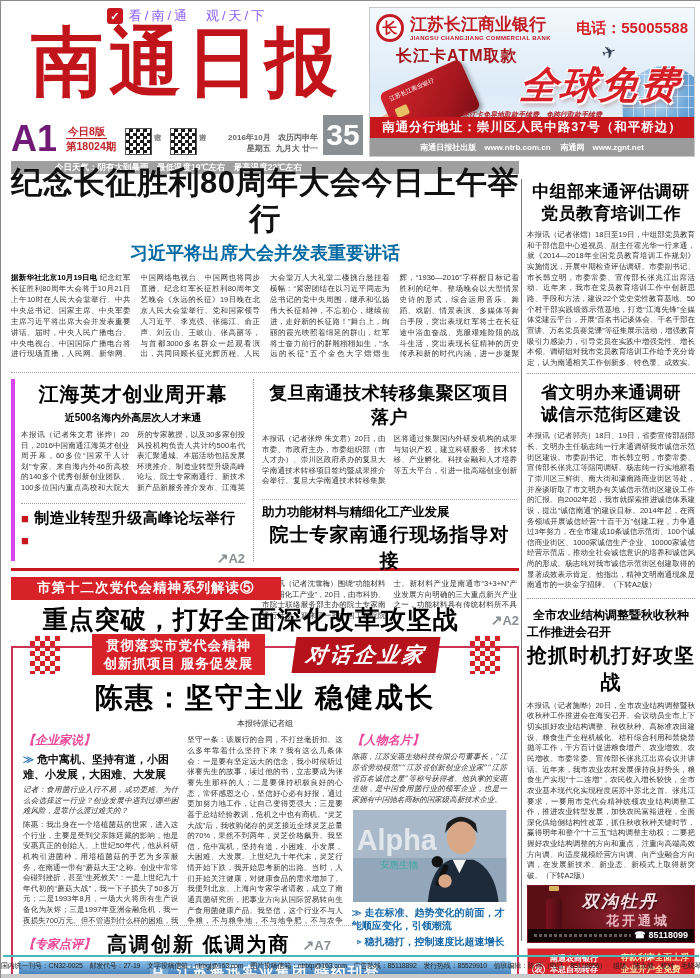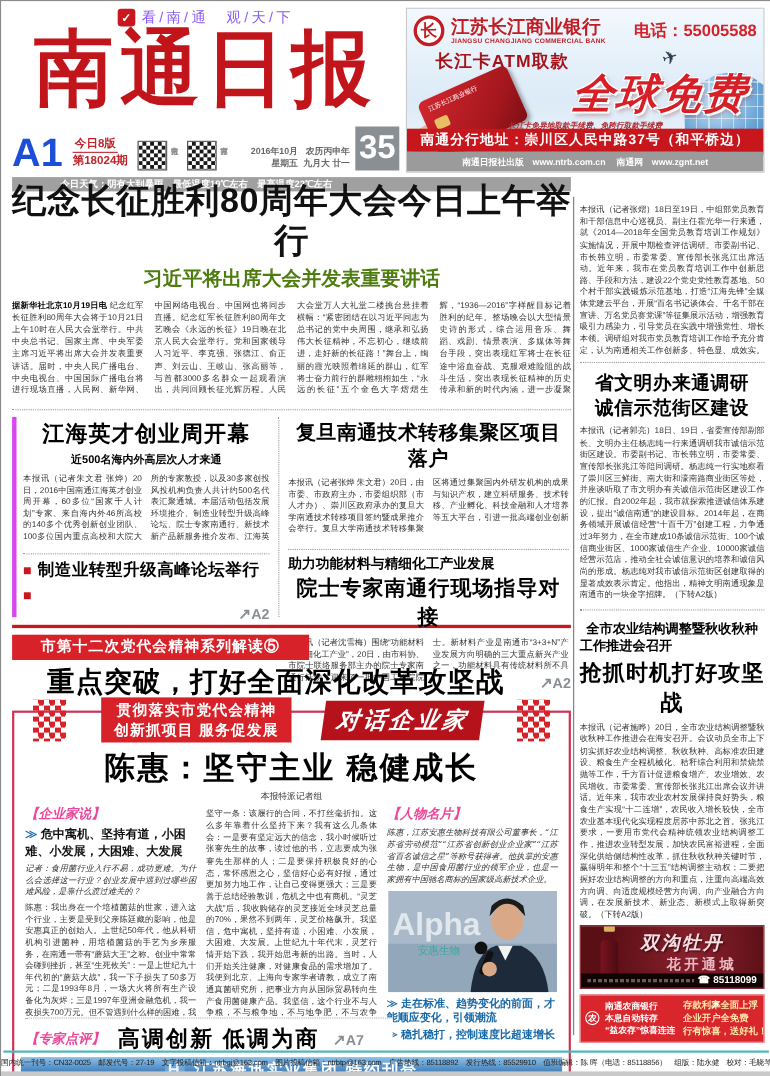--- a/index.html
+++ b/index.html
@@ -8,21 +8,21 @@
 
   
   .header{position:absolute;left:10px;top:6px;width:352px;height:150px;}
   .tagline-row{display:flex;align-items:center;justify-content:center;gap:6px;}
   .tag-icon{width:16px;height:16px;background:#c8171e;border-radius:3px;color:#fff;font-size:11px;font-weight:bold;
     display:flex;align-items:center;justify-content:center;}
   .tagline{font-size:13px;font-weight:normal;color:#8b5cf6;letter-spacing:3px;}
   .mast-title{font-family:"DejaVu Serif",serif;font-weight:900;color:#c2151b;font-size:72px;line-height:1.02;
     letter-spacing:6px;text-align:center;transform:scaleY(1.05);}
   .mast-bottom{position:absolute;left:0;bottom:2px;width:100%;display:flex;align-items:flex-end;gap:9px;}
-  .page-code{font-size:36px;font-weight:bold;color:#1d4ed8;line-height:.9;}
+  .page-code{font-size:36px;font-weight:bold;color:#701a75;line-height:.9;}
   .edition{font-size:10.5px;font-weight:bold;color:#c0242c;line-height:1.5;white-space:nowrap;}
   .edition .e1{border-bottom:1px solid #c0242c;padding:0 2px 1px;}
   .qr-wrap{display:flex;align-items:flex-end;gap:2px;}
   .qr{width:27px;height:27px;border:1px solid #555;
     background:repeating-conic-gradient(#1a1a1a 0% 25%,#fff 0% 50%) 0 0/7px 7px;}
   .qr-label{writing-mode:vertical-rl;font-size:7px;color:#8a8a8a;line-height:1;height:27px;}
   .date-block{margin-left:auto;display:flex;align-items:flex-end;gap:5px;}
   .date-col{font-size:8px;font-weight:bold;color:#666;text-align:right;line-height:1.45;white-space:nowrap;}
   .day-box{width:40px;height:40px;background:#8a8f94;color:#fff;font-size:30px;font-weight:bold;
     display:flex;align-items:center;justify-content:center;}
@@ -63,21 +63,21 @@
   
   .infobar{position:absolute;left:10px;top:160px;width:508px;height:13px;background:#a0a0a0;color:#fff;
     font-size:8.5px;font-weight:bold;display:flex;align-items:center;padding-left:44px;white-space:nowrap;}
 
   
   .main-left{position:absolute;left:10px;top:164px;width:508px;height:770px;}
   .vdiv{position:absolute;left:520px;top:178px;width:1px;height:762px;background:#777;}
   .rail{position:absolute;left:526px;top:178px;width:168px;height:770px;}
 
   .lead-head{font-size:31px;font-weight:900;text-align:center;letter-spacing:.5px;color:#111;line-height:1.15;}
-  .lead-sub{font-size:18px;font-weight:bold;text-align:center;margin-top:5px;color:#4d7c0f;}
+  .lead-sub{font-size:18px;font-weight:bold;text-align:center;margin-top:5px;color:#0369a1;}
   .lead-body{margin-top:8px;height:100px;column-count:4;column-gap:10px;font-size:7.5px;line-height:1.45;
     text-align:justify;color:#333;overflow:hidden;border-bottom:1px dotted #999;padding-bottom:4px;}
   .lead-body b{color:#000;}
 
   .section-two{display:flex;border-left:4px solid #d946ef;margin-top:6px;height:182px;}
   .sub-left{width:238px;padding:2px 8px 0 6px;}
   .sub-right{flex:1;border-left:1px dotted #999;padding:2px 2px 0 8px;}
   .h-talent{font-size:20px;font-weight:900;text-align:center;letter-spacing:1px;}
   .h-talent-sub{font-size:10px;font-weight:bold;text-align:center;margin-top:3px;}
   .small-2col{margin-top:5px;column-count:2;column-gap:8px;font-size:7.5px;line-height:1.4;text-align:justify;
@@ -342,20 +342,23 @@
       </div>
       <div class="sponsor">
         <span class="hx">H</span>
         <span>江苏海迅实业集团 特约刊登</span>
       </div>
     </div>
   </div>
 
   <div class="rail">
     <div class="rail-art">
+      <div class="rail-h">
+        <span>中组部来通评估调研</span><br><span>党员教育培训工作</span>
+      </div>
       <div class="rail-body rb-a">本报讯（记者张熠）18日至19日，中组部党员教育和干部信息中心巡视员、副主任霍光华一行来通，就《2014—2018年全国党员教育培训工作规划》实施情况，开展中期检查评估调研。市委副书记、市长韩立明，市委常委、宣传部长张兆江出席活动。近年来，我市在党员教育培训工作中创新思路、手段和方法，建设22个党史党性教育基地、50个村干部实践锻炼示范基地，打造“江海先锋”全媒体党建云平台，开展“百名书记谈体会、千名干部在宣讲、万名党员赛党课”等征集展示活动，增强教育吸引力感染力，引导党员在实践中增强党性、增长本领。调研组对我市党员教育培训工作给予充分肯定，认为南通相关工作创新多、特色显、成效实。（下转A2版）</div>
     </div>
     <div class="rail-div"></div>
     <div class="rail-art">
       <div class="rail-h">
         <span>省文明办来通调研</span><br><span>诚信示范街区建设</span>
       </div>
       <div class="rail-body rb-b">本报讯（记者郭亮）18日、19日，省委宣传部副部长、文明办主任杨志纯一行来通调研我市诚信示范街区建设。市委副书记、市长韩立明，市委常委、宣传部长张兆江等陪同调研。杨志纯一行实地察看了崇川区三鲜街、南大街和濠南路商业街区等处，并座谈听取了市文明办有关诚信示范街区建设工作的汇报。自2002年起，我市就探索推进诚信体系建设，提出“诚信南通”的建设目标。2014年起，在商务领域开展诚信经营“十百千万”创建工程，力争通过3年努力，在全市建成10条诚信示范街、100个诚信商业街区、1000家诚信生产企业、10000家诚信经营示范店，推动全社会诚信意识的培养和诚信风尚的形成。杨志纯对我市诚信示范街区创建取得的显著成效表示肯定。他指出，精神文明南通现象是南通市的一块金字招牌。（下转A2版）</div>
     </div>
     <div class="rail-div"></div>

